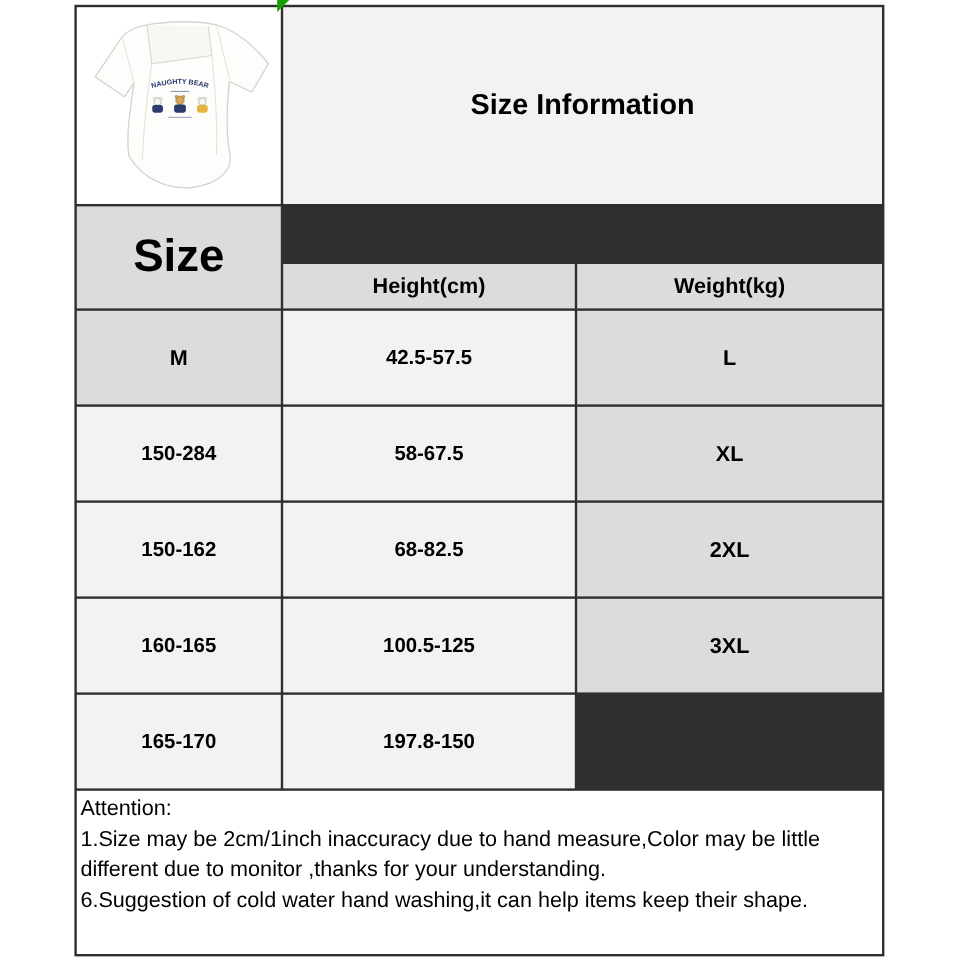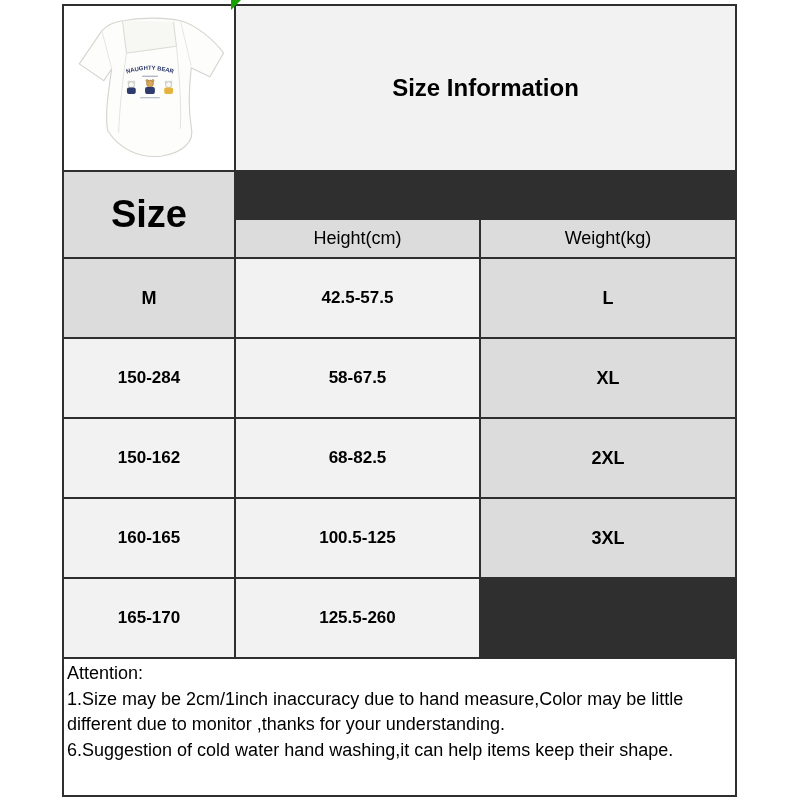--- a/index.html
+++ b/index.html
@@ -13,21 +13,21 @@
     grid-template-rows:164px 85px 78px 78px 78px 78px 78px 136px;
     gap:2px;padding:2px;background:#2f2f2f;
   }
   .cell{display:flex;align-items:center;justify-content:center;overflow:hidden;}
   .cell.light{background:#f2f2f2;}
   .cell.gray{background:#dcdcdc;}
   .cell.white{background:#ffffff;}
 
   .product-cell{grid-column:1;grid-row:1;}
   .title-cell{grid-column:2 / span 2;grid-row:1;font-size:24px;font-weight:bold;text-align:center;}
-  .col-head{font-size:18px;font-weight:normal;margin-top:48px;}
+  .col-head{font-size:18px;font-weight:bold;margin-top:48px;}
   .size-head{font-size:38px;font-weight:bold;}
   .size-label{font-size:18px;font-weight:bold;}
   .val{font-size:17px;font-weight:bold;}
 
   .attention-cell{
     grid-column:1 / span 3;grid-row:8;background:#ffffff;
     flex-direction:column;align-items:flex-start;justify-content:flex-start;
     padding:2px 3px;font-size:18px;line-height:25.5px;font-weight:normal;
   }
   .attention-cell div{white-space:nowrap;}
@@ -111,21 +111,21 @@
     <div class="cell gray size-label">XL</div>
     <div class="cell light val">150-162</div>
     <div class="cell light val">68-82.5</div>
 
     <div class="cell gray size-label">2XL</div>
     <div class="cell light val">160-165</div>
     <div class="cell light val">100.5-125</div>
 
     <div class="cell gray size-label">3XL</div>
     <div class="cell light val">165-170</div>
-    <div class="cell light val">125.5-260</div>
+    <div class="cell light val">197.8-150</div>
 
     <div class="cell attention-cell">
       <div>Attention:</div>
       <div>1.Size may be 2cm/1inch inaccuracy due to hand measure,Color may be little</div>
       <div>different due to monitor ,thanks for your understanding.</div>
       <div>6.Suggestion of cold water hand washing,it can help items keep their shape.</div>
     </div>
 
   </div>
 

